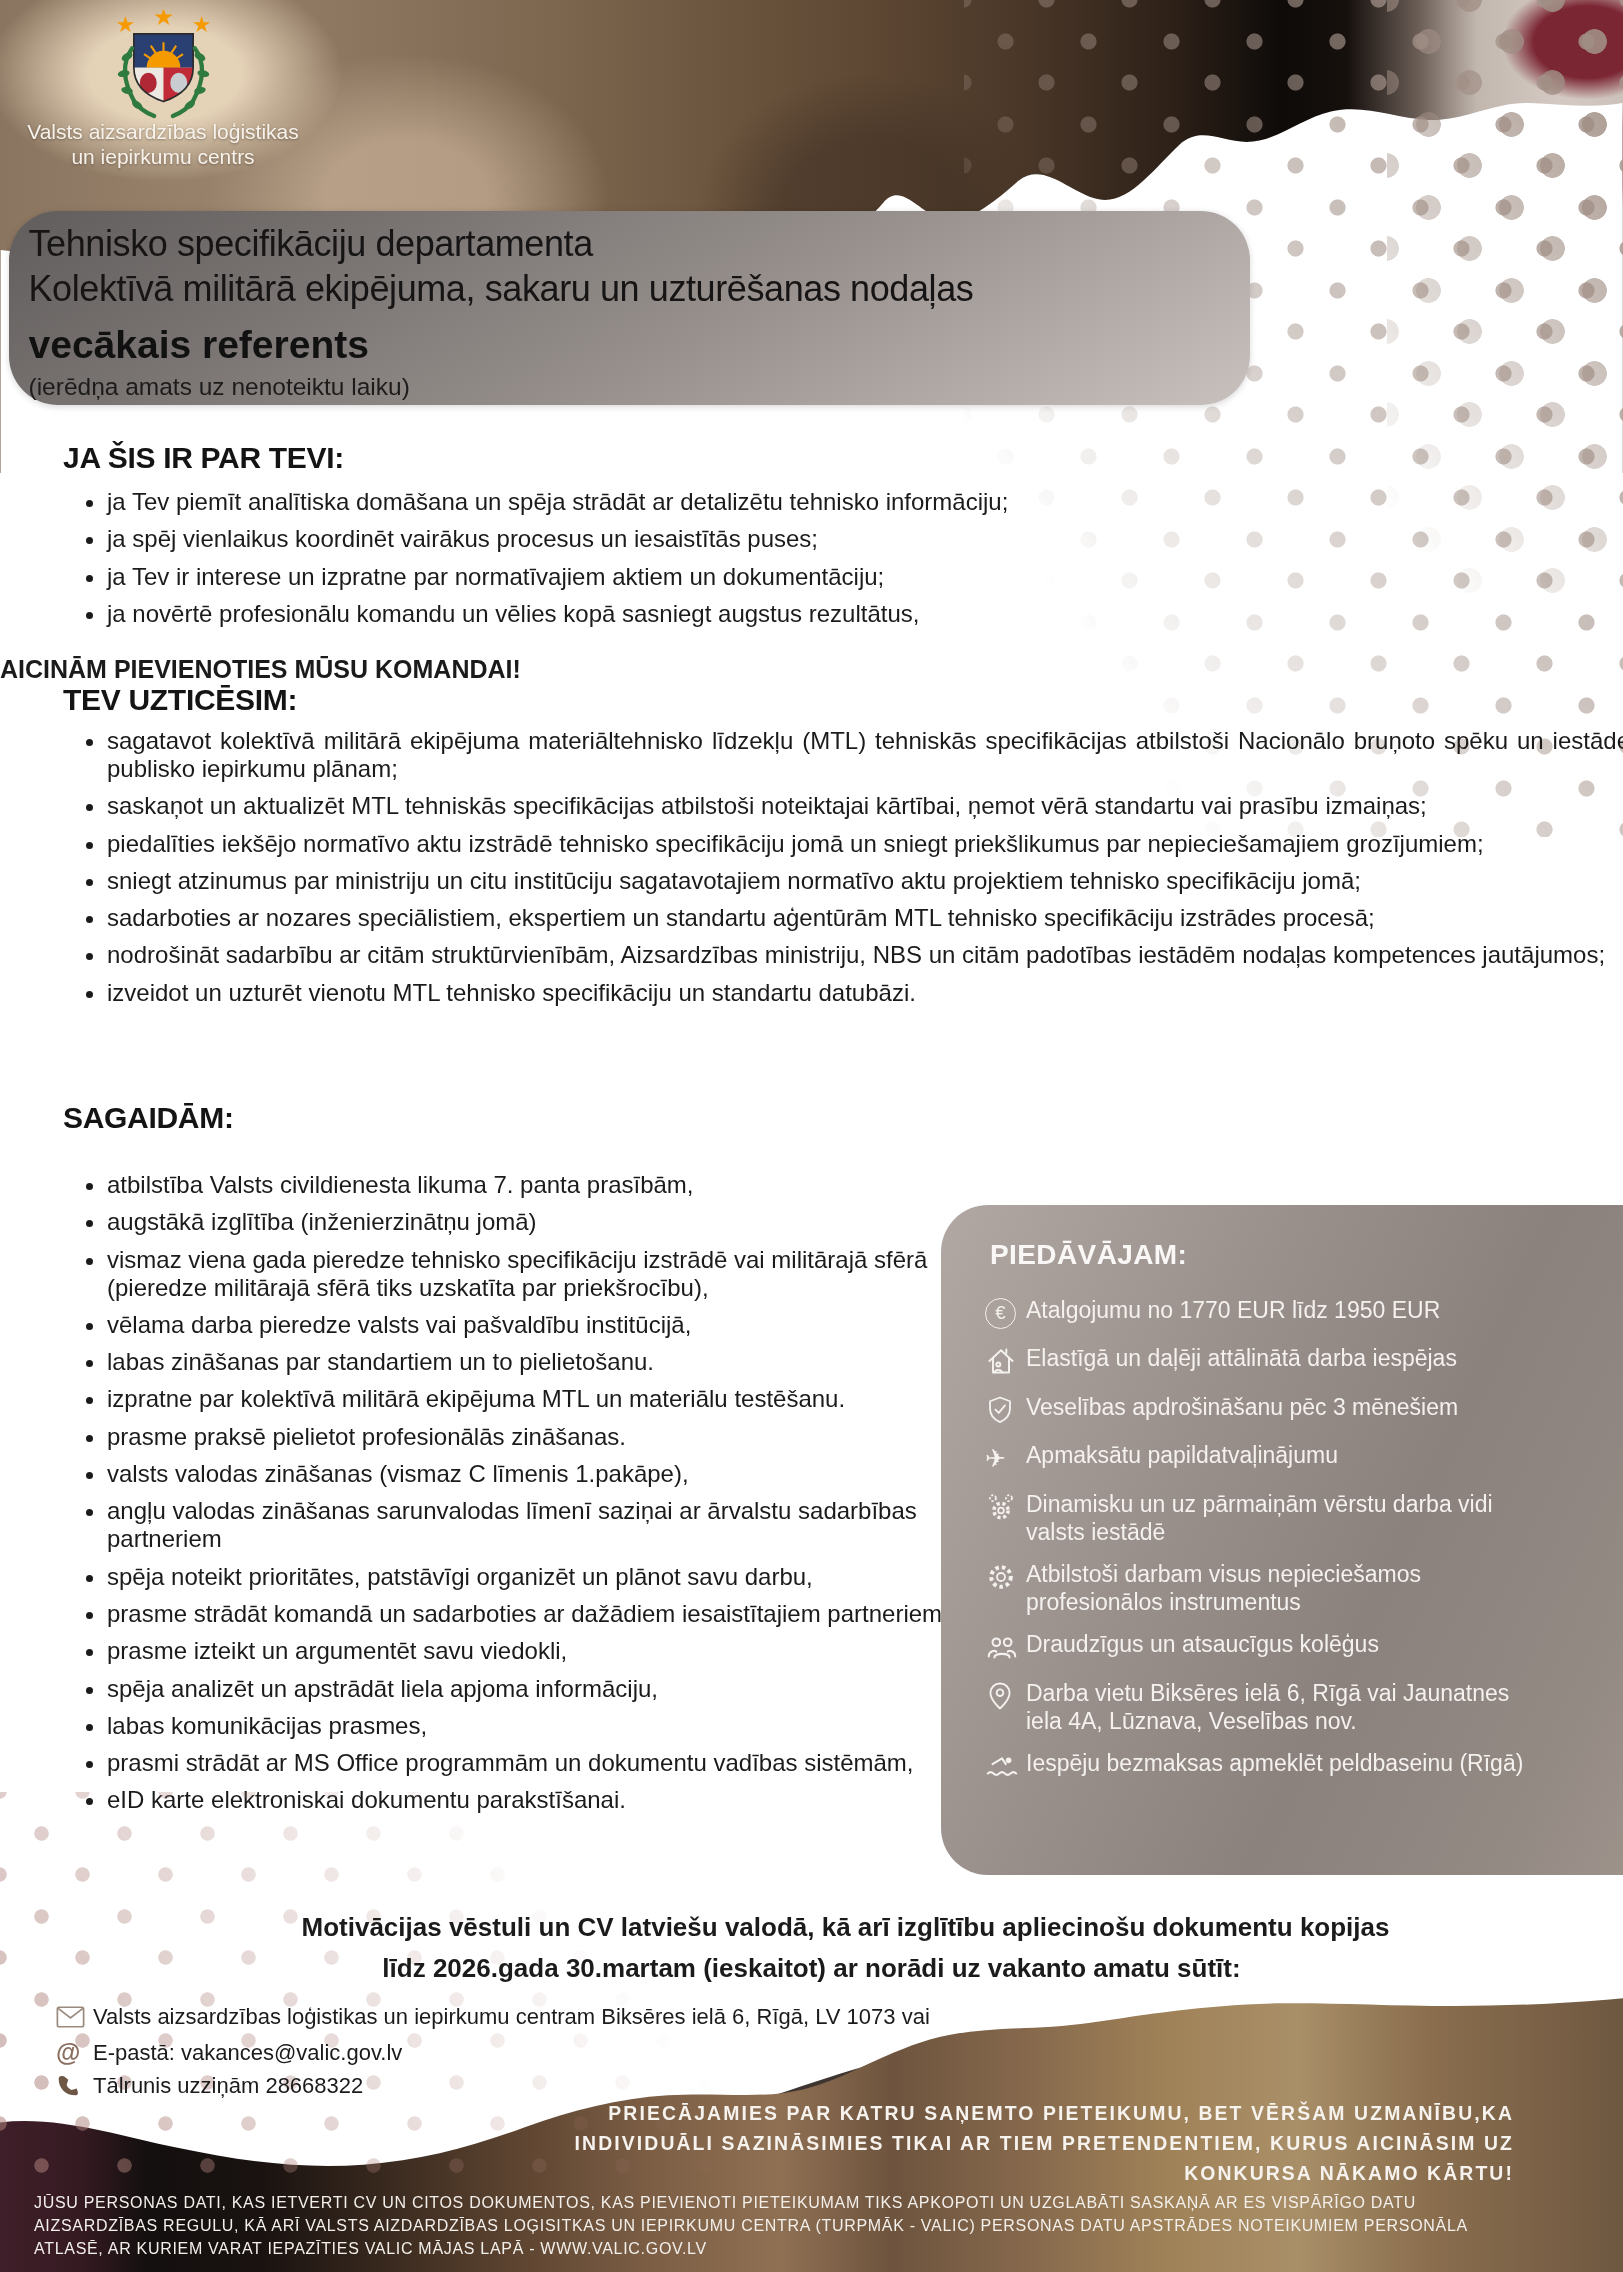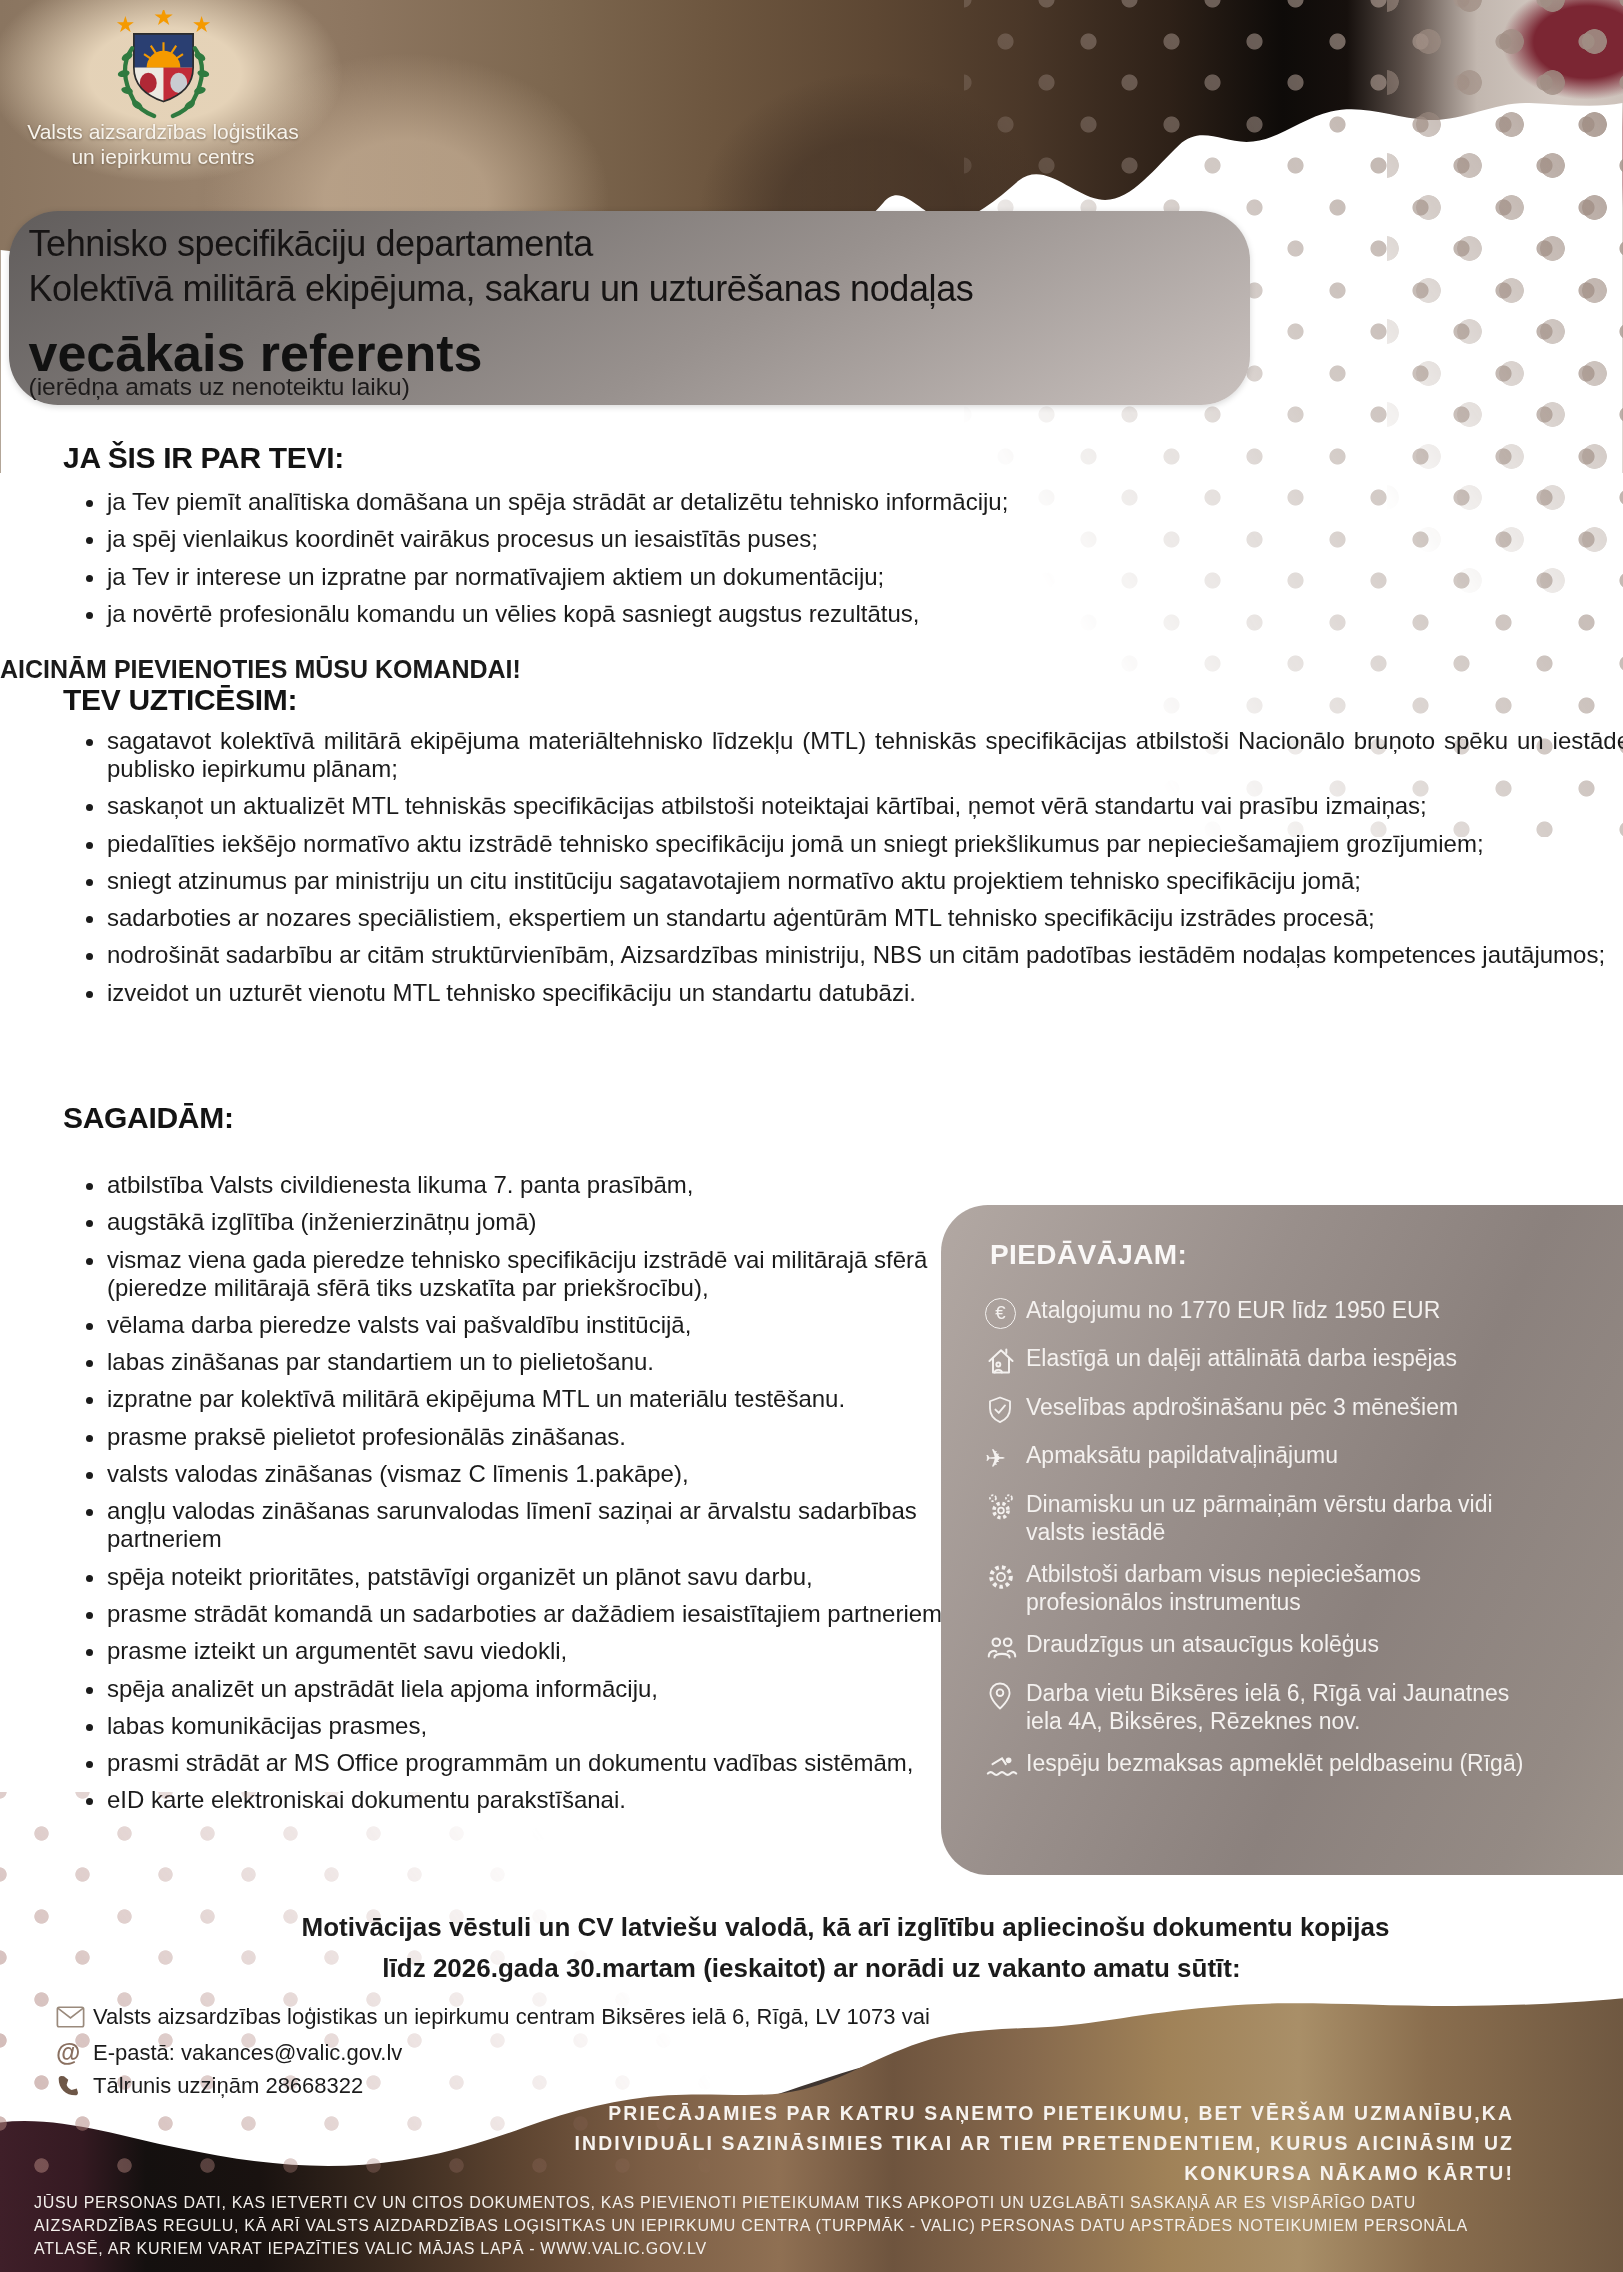--- a/index.html
+++ b/index.html
@@ -48,21 +48,21 @@
   .logo{left:100px;top:10px;width:127px;height:112px;z-index:3;}
   .org-name{left:15px;top:120px;width:296px;z-index:3;text-align:center;color:#f7f3ec;
     font-size:21px;line-height:24.5px;text-shadow:0 0.8px 2.5px rgba(40,25,10,.4);}
 
   
   .banner{left:8.5px;top:211px;width:1241px;height:194px;z-index:4;border-radius:49px;
     background:linear-gradient(150deg,#615d5c 0%,#7c7775 30%,#98918e 58%,#c9c1be 100%);
     box-shadow:0 1.7px 6.8px rgba(0,0,0,.15);}
   .banner .l1{position:absolute;left:20px;top:12px;font-size:36px;color:#161414;letter-spacing:-0.4px;}
   .banner .l2{position:absolute;left:20px;top:57px;font-size:36px;color:#161414;letter-spacing:-0.4px;}
-  .banner .l3{position:absolute;left:20px;top:112px;font-size:52px;font-weight:bold;color:#111;text-align:center;}
+  .banner .l3{position:absolute;left:20px;top:112px;font-size:39px;font-weight:bold;color:#111;text-align:center;}
   .banner .l4{position:absolute;left:20px;top:162px;font-size:24.5px;color:#1d1b1b;}
 
   
   .h-section{font-size:30px;font-weight:bold;color:#141414;letter-spacing:-0.3px;z-index:5;}
   ul.blist{margin:8px;padding:0 0 0 36px;z-index:5;}
   ul.blist li{font-size:24px;line-height:28px;margin-bottom:9.3px;color:#1b1b1b;}
   .invite{left:0;top:655px;width:1623px;text-align:left;font-size:25px;font-weight:bold;z-index:5;}
   .duties{left:63px;top:719px;width:1535px;z-index:5;}
   .duties li{text-align:justify;margin-bottom:11px;}
   .expect{left:63px;top:1163px;width:845px;z-index:5;}
@@ -285,21 +285,21 @@
         <span class="offer-tx">Draudzīgus un atsaucīgus kolēģus</span>
       </div>
 
       <div class="offer-row">
         <span class="offer-ic">
           <svg width="30" height="30" viewBox="0 0 36 36" fill="none" stroke="#f4f1ef" stroke-width="2.2" stroke-linecap="round" stroke-linejoin="round">
             <path d="M18,3 C11.5,3 6.5,8 6.5,14.5 C6.5,23 18,33 18,33 s11.5,-10 11.5,-18.5 C29.5,8 24.5,3 18,3 Z"></path>
             <circle cx="18" cy="14" r="4"></circle>
           </svg>
           </span>
-        <span class="offer-tx">Darba vietu Biksēres ielā 6, Rīgā vai Jaunatnes iela 4A, Biksēres, Rēzeknes nov.</span>
+        <span class="offer-tx">Darba vietu Biksēres ielā 6, Rīgā vai Jaunatnes iela 4A, Lūznava, Veselības nov.</span>
       </div>
 
       <div class="offer-row">
         <span class="offer-ic">
           <svg width="34" height="34" viewBox="0 0 36 36" fill="none" stroke="#f4f1ef" stroke-width="2.2" stroke-linecap="round">
             <circle cx="25" cy="12" r="3" fill="#f4f1ef" stroke="none"></circle>
             <path d="M8,16 L18,10 L22,16"></path>
             <path d="M3,26 q3,-3 6,0 t6,0 t6,0 t6,0 t6,0"></path>
           </svg>
           </span>

